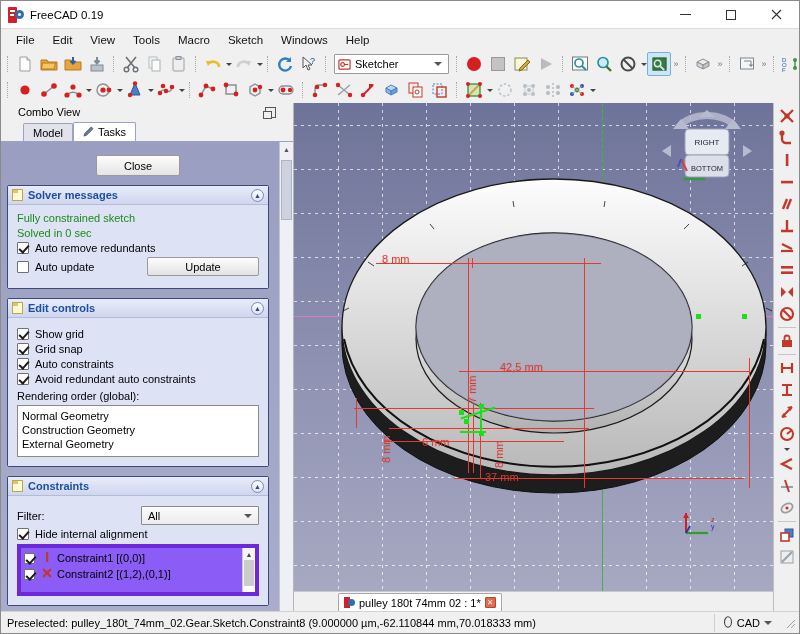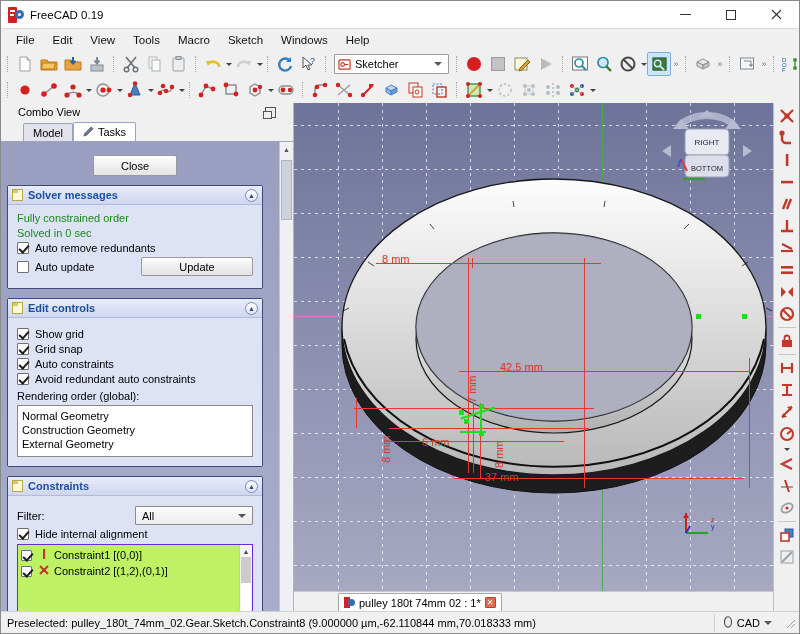--- a/index.html
+++ b/index.html
@@ -76,21 +76,21 @@
   .float-ic:after { content:""; position:absolute; left:-3px; top:3px; width:7px; height:6px;
                     border:1px solid #555; background:#f0f0f0; }
   .tabs { height:20px; display:flex; align-items:flex-end; padding-left:22px; flex:0 0 21px;
           border-bottom:1px solid #9aa4c0; }
   .tab { height:18px; padding:0 9px; display:flex; align-items:center; gap:4px;
          border:1px solid #9aa4c0; border-bottom:none; background:#e2e2ea; font-size:11px;
          border-radius:2px 2px 0 0; }
   .tab.active { background:#fff; height:19px; }
   .panel-scroll { flex:1; background:#9a9ec0; overflow:hidden; position:relative;
                   display:flex; }
-  .panel-inner { flex:1; padding:6px 16px 0 6px; background:linear-gradient(#9a9ec0,#a9adcb);
+  .panel-inner { flex:1; padding:6px 10px 0 6px; background:linear-gradient(#9a9ec0,#a9adcb);
                  overflow:hidden; }
   .vscroll { width:14px; background:#eef0f5; border-left:1px solid #c4c4cc; position:relative; flex:0 0 14px;}
   .vscroll .thumb { position:absolute; left:1px; right:1px; top:18px; height:60px;
                     background:#cdd2de; border:1px solid #aeb4c4; }
   .vs-arrow { height:14px; display:flex; align-items:center; justify-content:center; font-size:7px; color:#555;}
 
   .closebtn { width:84px; height:21px; margin:7px auto 0 auto; display:block;
               background:linear-gradient(#fdfdfd,#e4e4e4); border:1px solid #9a9a9a;
               border-radius:2px; font-size:11px; font-family:inherit; }
 
@@ -122,21 +122,21 @@
   .spin .v { flex:1; }
   .spin .ud { width:13px; height:100%; border-left:1px solid #bbb; display:flex;
               flex-direction:column; background:linear-gradient(#fafafa,#e8e8e8); }
   .spin .ud i { flex:1; display:flex; align-items:center; justify-content:center; font-size:6px; color:#333;}
   .listbox { background:#fff; border:1px solid #8a8a8a; margin-top:3px; padding:3px 4px; }
   .listbox div { font-size:11px; line-height:14px; }
   .combo-sel { height:19px; background:linear-gradient(#fbfbfb,#ececec); border:1px solid #8a8a8a;
                display:flex; align-items:center; padding:0 3px 0 6px; font-size:11px; border-radius:1px;}
   .combo-sel .v { flex:1; }
 
-  .clist { background:#bef264; border:1px solid #6d28d9; margin-top:4px; display:flex; height:68px; }
+  .clist { background:#8b5cf6; border:4px solid #6d28d9; margin-top:4px; display:flex; height:52px; }
   .clist-items { flex:1; padding:2px 0 0 3px; overflow:hidden; }
   .citem { display:flex; align-items:center; height:16px; font-size:11px; }
   .citem .cb { width:11px; height:11px; margin-right:5px; flex:0 0 11px; }
   .citem .ci { width:14px; text-align:center; margin-right:3px; flex:0 0 14px; }
   .clist-sb { width:13px; background:#f4f4f4; border-left:1px solid #c8c8c8;
               display:flex; flex-direction:column; justify-content:space-between; flex:0 0 13px;}
   .clist-sb i { height:12px; display:flex; align-items:center; justify-content:center; font-size:7px; color:#444;}
   .clist-sb .tr { flex:1; background:#fff; margin:0 1px; }
   .clist-sb .th { height:26px; background:#ccc; margin:0 1px; }
 
@@ -626,21 +626,21 @@
 
           <button class="closebtn">Close</button>
 
           <div class="group">
             <div class="group-hd">
               <div class="gi"></div>
               <div class="gt">Solver messages</div>
               <div class="collapse">▲</div>
             </div>
             <div class="group-bd">
-              <div class="msg-ok">Fully constrained order</div>
+              <div class="msg-ok">Fully constrained sketch</div>
               <div class="msg-ok">Solved in 0 sec</div>
               <div class="row">
                 <div class="cb on"></div>
                 <div class="lab">Auto remove redundants</div>
               </div>
               <div class="row">
                 <div class="cb"></div>
                 <div class="lab">Auto update</div>
                 <div style="flex:1"></div>
                 <div class="btn" style="width:112px">Update</div>

